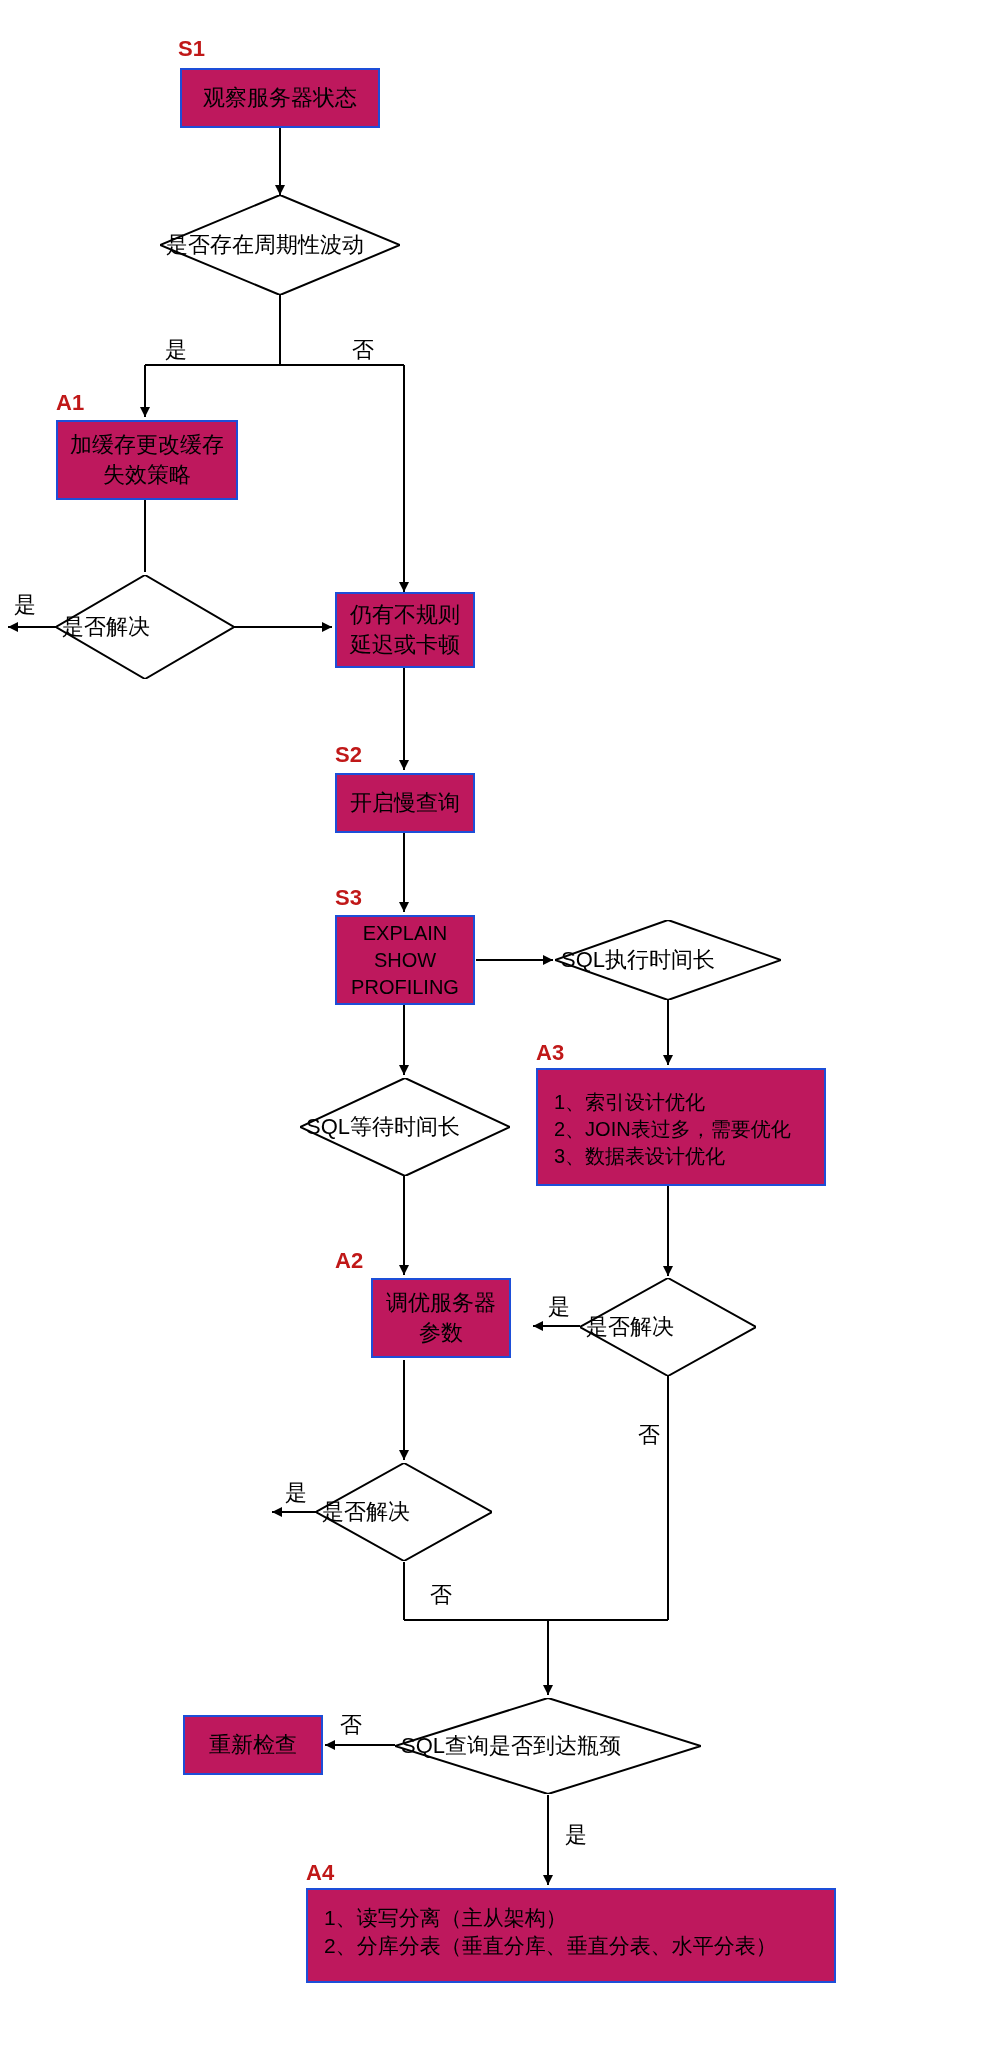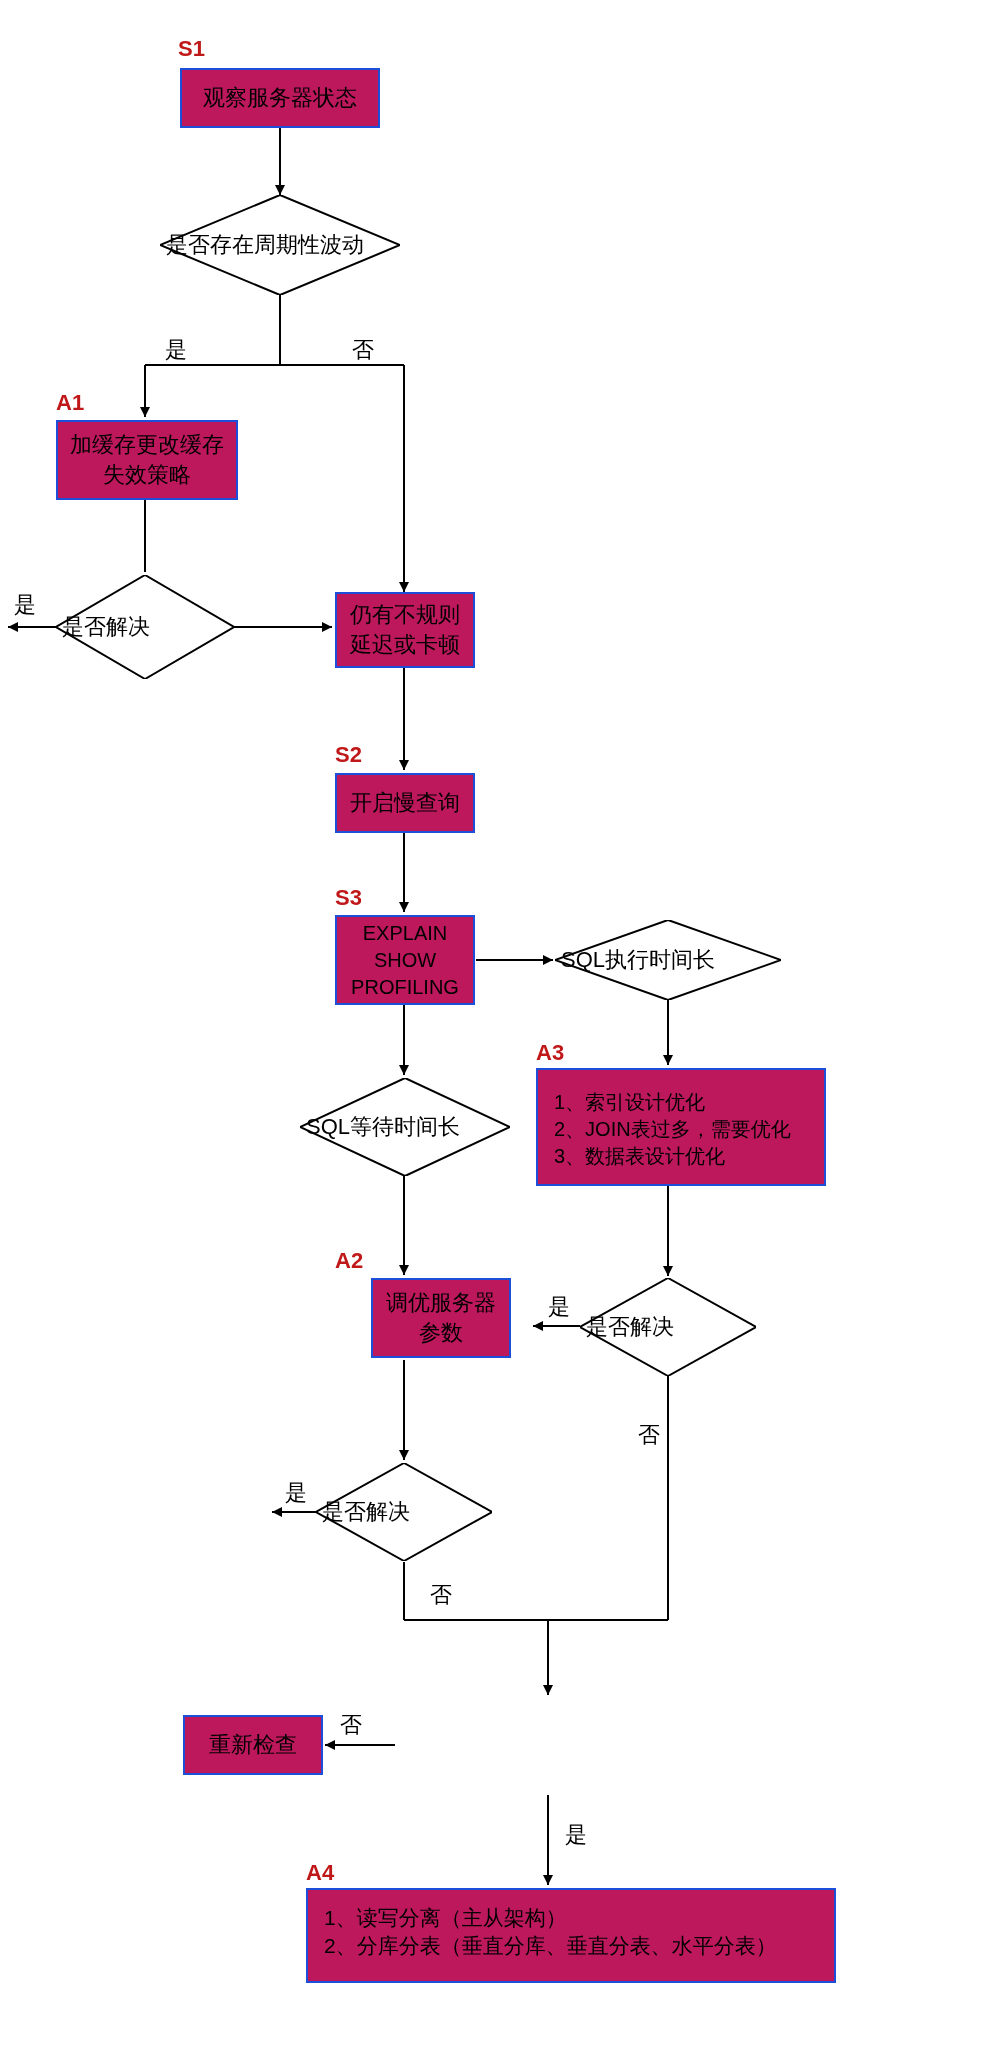--- a/index.html
+++ b/index.html
@@ -231,20 +231,28 @@
     <div class="diamond-shape">
       <svg viewBox="0 0 176 98" preserveAspectRatio="none">
           <polygon points="88,0 176,49 88,98 0,49" fill="#fff" stroke="#000" stroke-width="2"></polygon>
         </svg>
     </div>
     <div class="diamond-text">是否解决</div>
   </div>
   <div class="label" style="left:285px; top:1478px;">是</div>
   <div class="label" style="left:430px; top:1580px;">否</div>
 
+  <div class="diamond" style="left:395px; top:1698px; width:306px; height:96px;">
+    <div class="diamond-shape">
+      <svg viewBox="0 0 306 96" preserveAspectRatio="none">
+          <polygon points="153,0 306,48 153,96 0,48" fill="#fff" stroke="#000" stroke-width="2"></polygon>
+        </svg>
+    </div>
+    <div class="diamond-text">SQL查询是否到达瓶颈</div>
+  </div>
   <div class="label" style="left:340px; top:1710px;">否</div>
   <div class="label" style="left:565px; top:1820px;">是</div>
 
   <div class="box" style="left:183px; top:1715px; width:140px; height:60px;">
     <span>重新检查</span>
   </div>
 
   <div class="tag" style="left:306px; top:1860px;">A4</div>
 
   <div class="box leftlist" style="left:306px; top:1888px; width:530px; height:95px; font-size:21px;">

